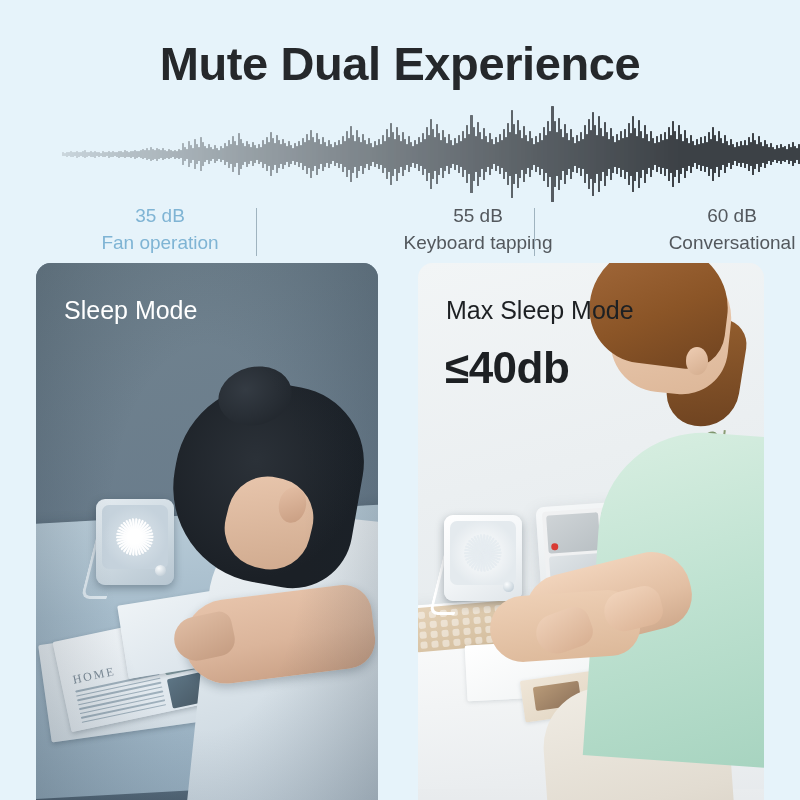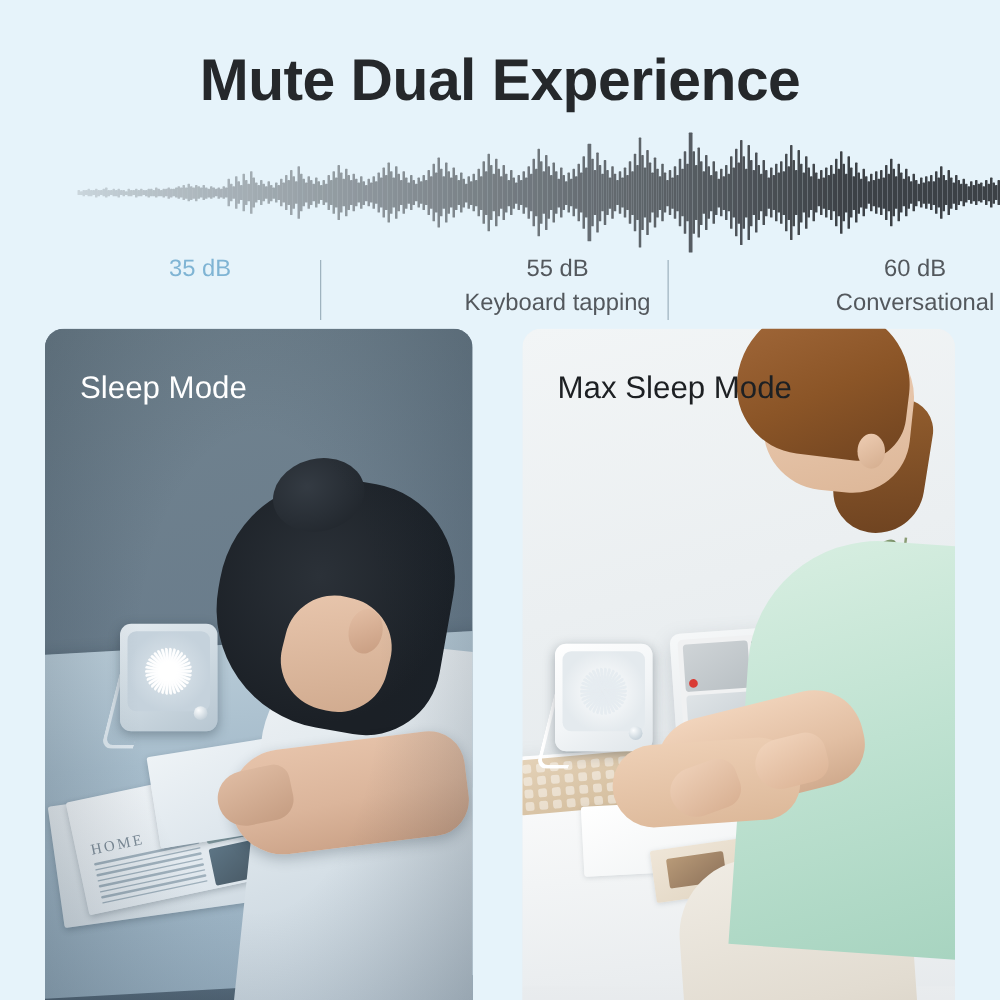--- a/index.html
+++ b/index.html
@@ -793,24 +793,25 @@
     <div class="wbar" style="height: 14px; opacity: 1;"></div>
     <div class="wbar" style="height: 24px; opacity: 1;"></div>
     <div class="wbar" style="height: 17px; opacity: 1;"></div>
     <div class="wbar" style="height: 12px; opacity: 1;"></div>
     <div class="wbar" style="height: 20px; opacity: 1;"></div>
   </div>
 
 <div class="legend">
   <div class="legend-cell accent" id="lg0" style="left: -10px; width: 220px;">
     <div class="legend-val">35 dB</div>
+    <div class="legend-desc">Fan operation</div>
   </div>
   <div class="legend-div" id="div0" style="left: 196px;"></div>
 
-  <div class="legend-cell dark" id="lg1" style="left: 276px; width: 220px;">
+  <div class="legend-cell dark" id="lg1" style="left: 308px; width: 220px;">
     <div class="legend-val">55 dB</div>
     <div class="legend-desc">Keyboard tapping</div>
   </div>
   <div class="legend-div" id="div1" style="left: 474px;"></div>
 
   <div class="legend-cell dark" id="lg2" style="left: 562px; width: 220px;">
     <div class="legend-val">60 dB</div>
     <div class="legend-desc">Conversational</div>
   </div>
 </div>
@@ -1040,13 +1041,14 @@
     <div class="R-hairback"></div>
     <div class="R-head"></div>
     <div class="R-hair"></div>
     <div class="R-ear"></div>
     <div class="R-armA"></div>
     <div class="R-armB"></div>
     <div class="R-handA"></div>
     <div class="R-handB"></div>
   </div>
   <div class="card-label">Max Sleep Mode</div>
+  <div class="card-value">≤40db</div>
 </div>
 
 </body></html>

